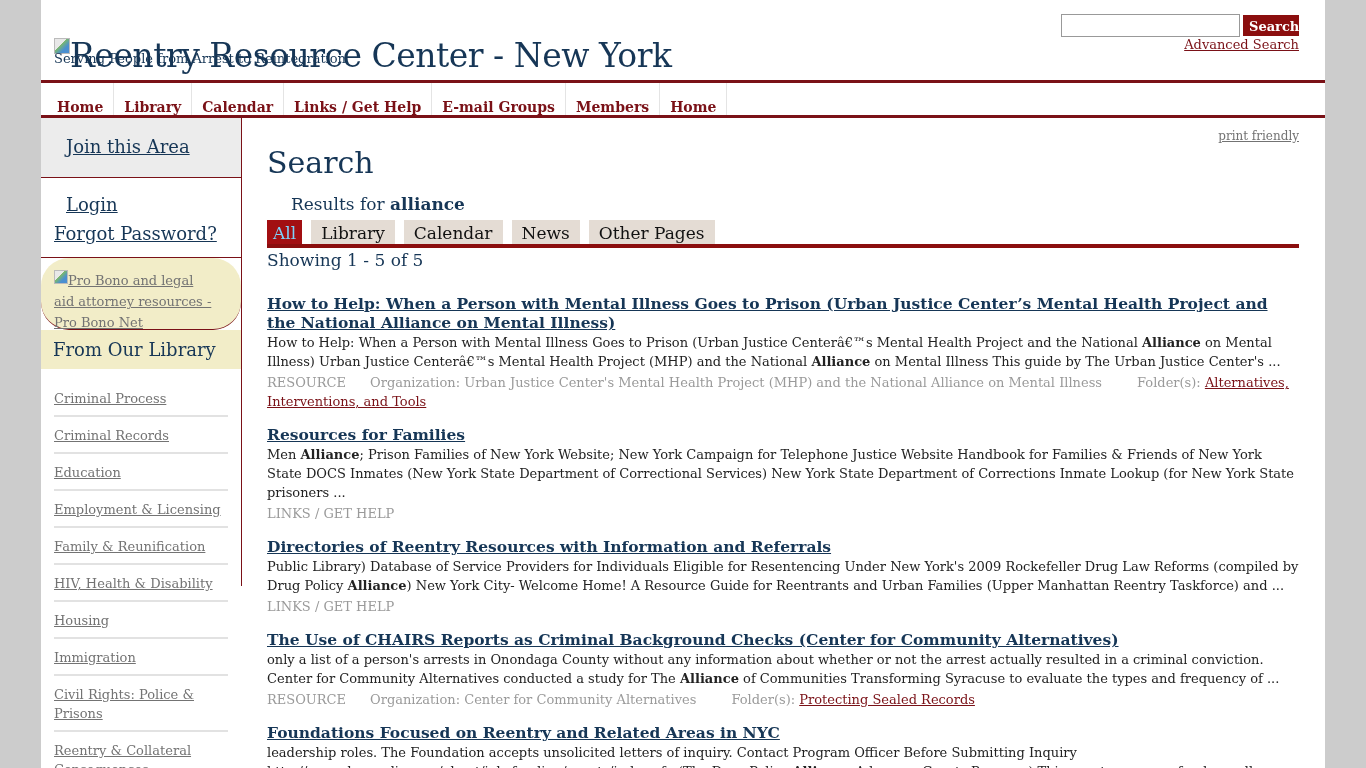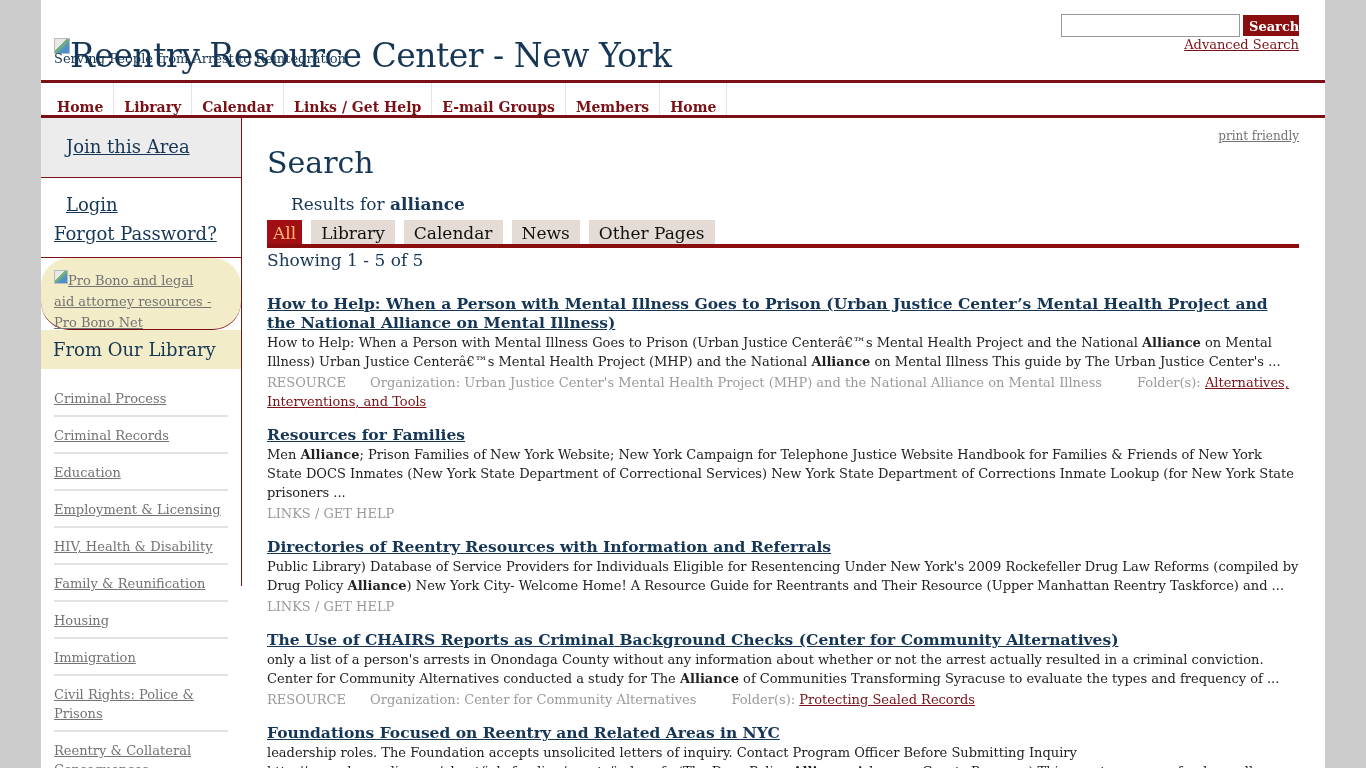--- a/index.html
+++ b/index.html
@@ -38,21 +38,21 @@
     .lib-list { padding: 18px 12px 0 13px; }
     .lib-item { border-bottom: 2px solid #e2e2e2; padding: 2px 0 7px 0; margin-bottom: 7px; font-size: 13px; line-height: 19px; width: 174px; }
     
     .content { position: absolute; left: 226px; top: 118px; width: 1032px; }
     .print { position: absolute; right: 0; top: 11px; font-size: 12px; }
     .title { position: absolute; left: 0; top: 27px; font-size: 30px; color: #163656; margin: 0; font-weight: normal; }
     .results-for { position: absolute; left: 0; top: 76px; font-size: 17px; color: #163656; margin-left: 24px; }
     .results-for b { font-weight: bold; }
     .tabs { position: absolute; left: 0; top: 102px; width: 1032px; height: 28px; border-bottom: 4px solid #8b0e0e; display: flex; }
     .tab { height: 24px; margin-right: 9px; padding: 0 10px; background: #e4dcd4; font-size: 17px; line-height: 26px; color: #111; }
-    .tab.active { background: #a20f12; color: #fdba74; padding: 0 6px; }
+    .tab.active { background: #a20f12; color: #7dd3fc; padding: 0 6px; }
     .showing { position: absolute; left: 0; top: 132px; font-size: 17px; color: #163656; }
     .results { position: absolute; left: 0; top: 176px; width: 1032px; }
     .result { margin-bottom: 14px; }
     .r-title { font-size: 15.5px; font-weight: bold; color: #163656; line-height: 17px; display: inline; }
     .r-snippet { font-size: 13px; line-height: 19px; color: #222; margin-top: 1px; }
     .r-meta { font-size: 13px; line-height: 19px; color: #9a9a9a; margin-top: 2px; }
     .r-meta .type { margin-right: 24px; }
     .r-meta .org { margin-right: 35px; }
     .r-meta a { color: #7a1117; }
   </style>
@@ -88,22 +88,22 @@
     </div>
     <div class="probono">
       <a href="#"><span class="broken-img"></span><span>Pro Bono and legal aid attorney resources - Pro Bono Net</span></a>
     </div>
     <div class="from-lib">From Our Library</div>
     <div class="lib-list">
       <div class="lib-item"><a href="#">Criminal Process</a></div>
       <div class="lib-item"><a href="#">Criminal Records</a></div>
       <div class="lib-item"><a href="#">Education</a></div>
       <div class="lib-item"><a href="#">Employment &amp; Licensing</a></div>
+      <div class="lib-item"><a href="#">Family &amp; Reunification</a></div>
       <div class="lib-item"><a href="#">HIV, Health &amp; Disability</a></div>
-      <div class="lib-item"><a href="#">Family &amp; Reunification</a></div>
       <div class="lib-item"><a href="#">Housing</a></div>
       <div class="lib-item"><a href="#">Immigration</a></div>
       <div class="lib-item"><a href="#">Civil Rights: Police &amp; Prisons</a></div>
       <div class="lib-item"><a href="#">Reentry &amp; Collateral Consequences</a></div>
 
     </div>
   </div>
 
   <div class="content">
     <a class="print" href="#">print friendly</a>
@@ -127,21 +127,21 @@
       </div>
 
       <div class="result">
         <a href="#" class="r-title">Resources for Families</a>
         <div class="r-snippet"><span>Men </span><b>Alliance</b><span>; Prison Families of New York Website; New York Campaign for Telephone Justice Website Handbook for Families &amp; Friends of New York State DOCS Inmates (New York State Department of Correctional Services) New York State Department of Corrections Inmate Lookup (for New York State prisoners ...</span></div>
         <div class="r-meta"><span class="type">LINKS / GET HELP</span></div>
       </div>
 
       <div class="result">
         <a href="#" class="r-title">Directories of Reentry Resources with Information and Referrals</a>
-        <div class="r-snippet"><span>Public Library) Database of Service Providers for Individuals Eligible for Resentencing Under New York's 2009 Rockefeller Drug Law Reforms (compiled by Drug Policy </span><b>Alliance</b><span>) New York City- Welcome Home! A Resource Guide for Reentrants and Their Resource (Upper Manhattan Reentry Taskforce) and ...</span></div>
+        <div class="r-snippet"><span>Public Library) Database of Service Providers for Individuals Eligible for Resentencing Under New York's 2009 Rockefeller Drug Law Reforms (compiled by Drug Policy </span><b>Alliance</b><span>) New York City- Welcome Home! A Resource Guide for Reentrants and Urban Families (Upper Manhattan Reentry Taskforce) and ...</span></div>
         <div class="r-meta"><span class="type">LINKS / GET HELP</span></div>
       </div>
 
       <div class="result">
         <a href="#" class="r-title">The Use of CHAIRS Reports as Criminal Background Checks (Center for Community Alternatives)</a>
         <div class="r-snippet"><span>only a list of a person's arrests in Onondaga County without any information about whether or not the arrest actually resulted in a criminal conviction. Center for Community Alternatives conducted a study for The </span><b>Alliance</b><span> of Communities Transforming Syracuse to evaluate the types and frequency of ...</span></div>
         <div class="r-meta"><span class="type">RESOURCE</span><span class="org">Organization: Center for Community Alternatives</span><span>Folder(s):</span> <a href="#">Protecting Sealed Records</a></div>
       </div>
 
       <div class="result">

